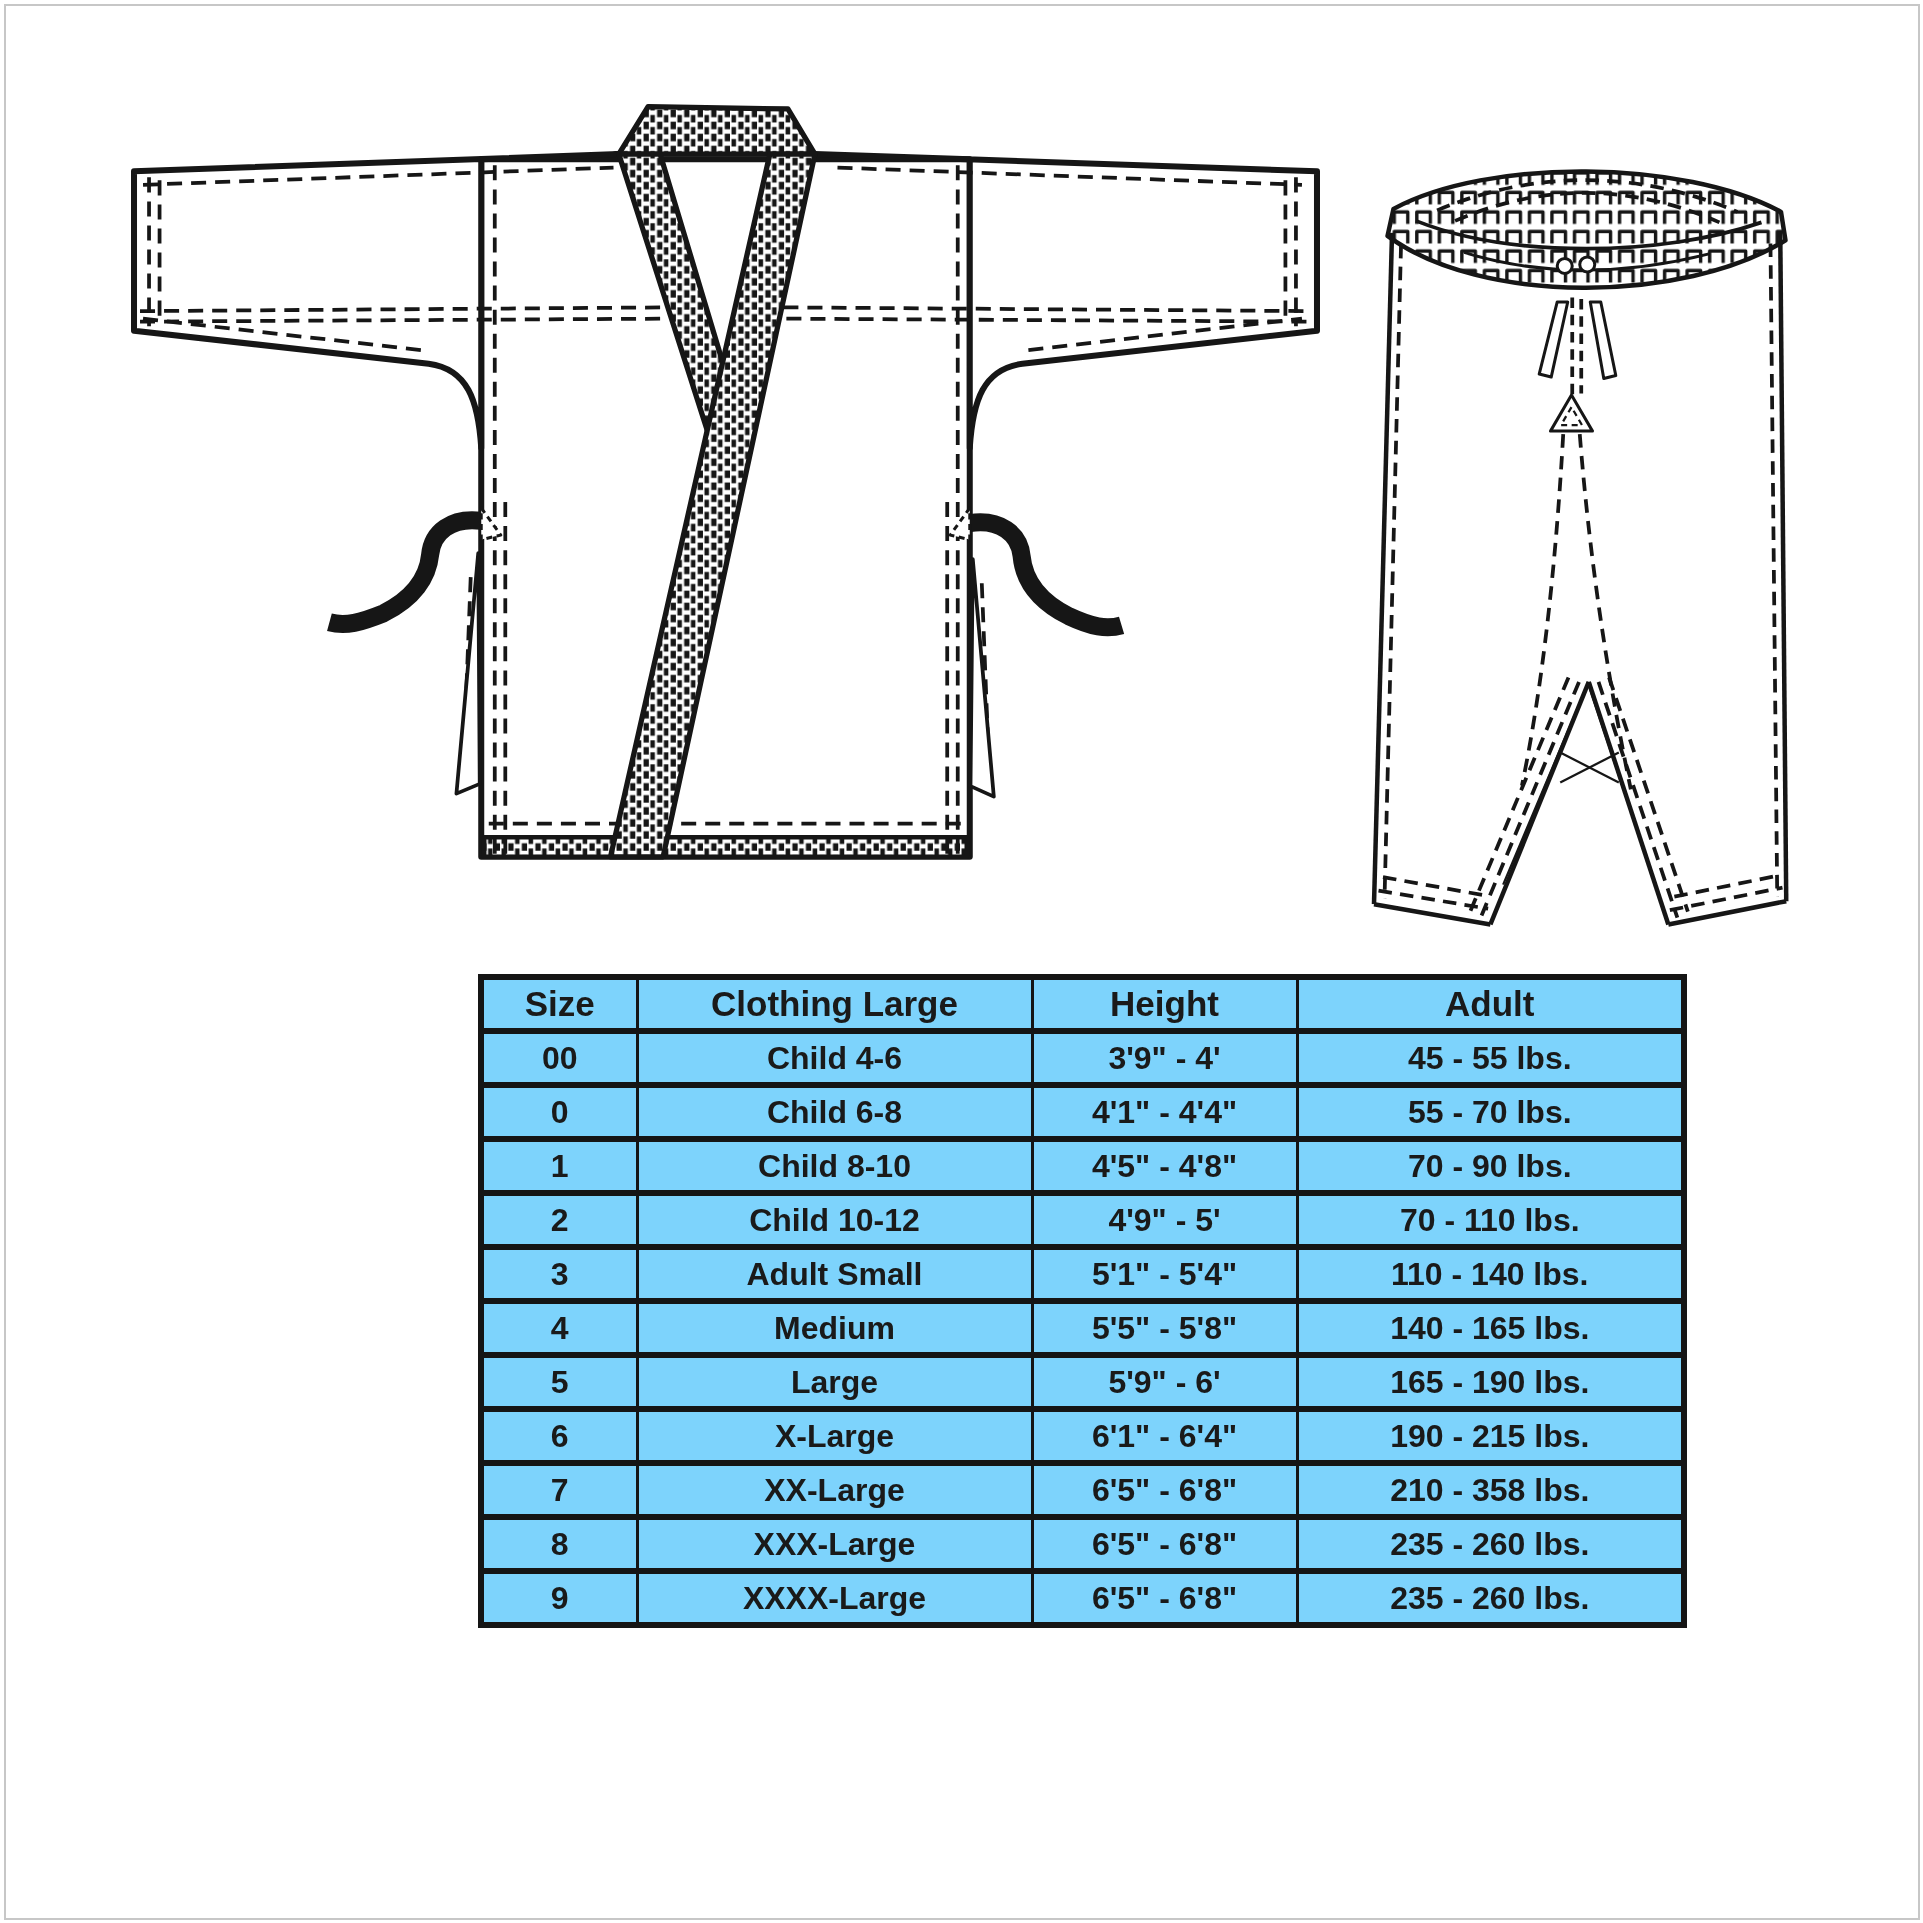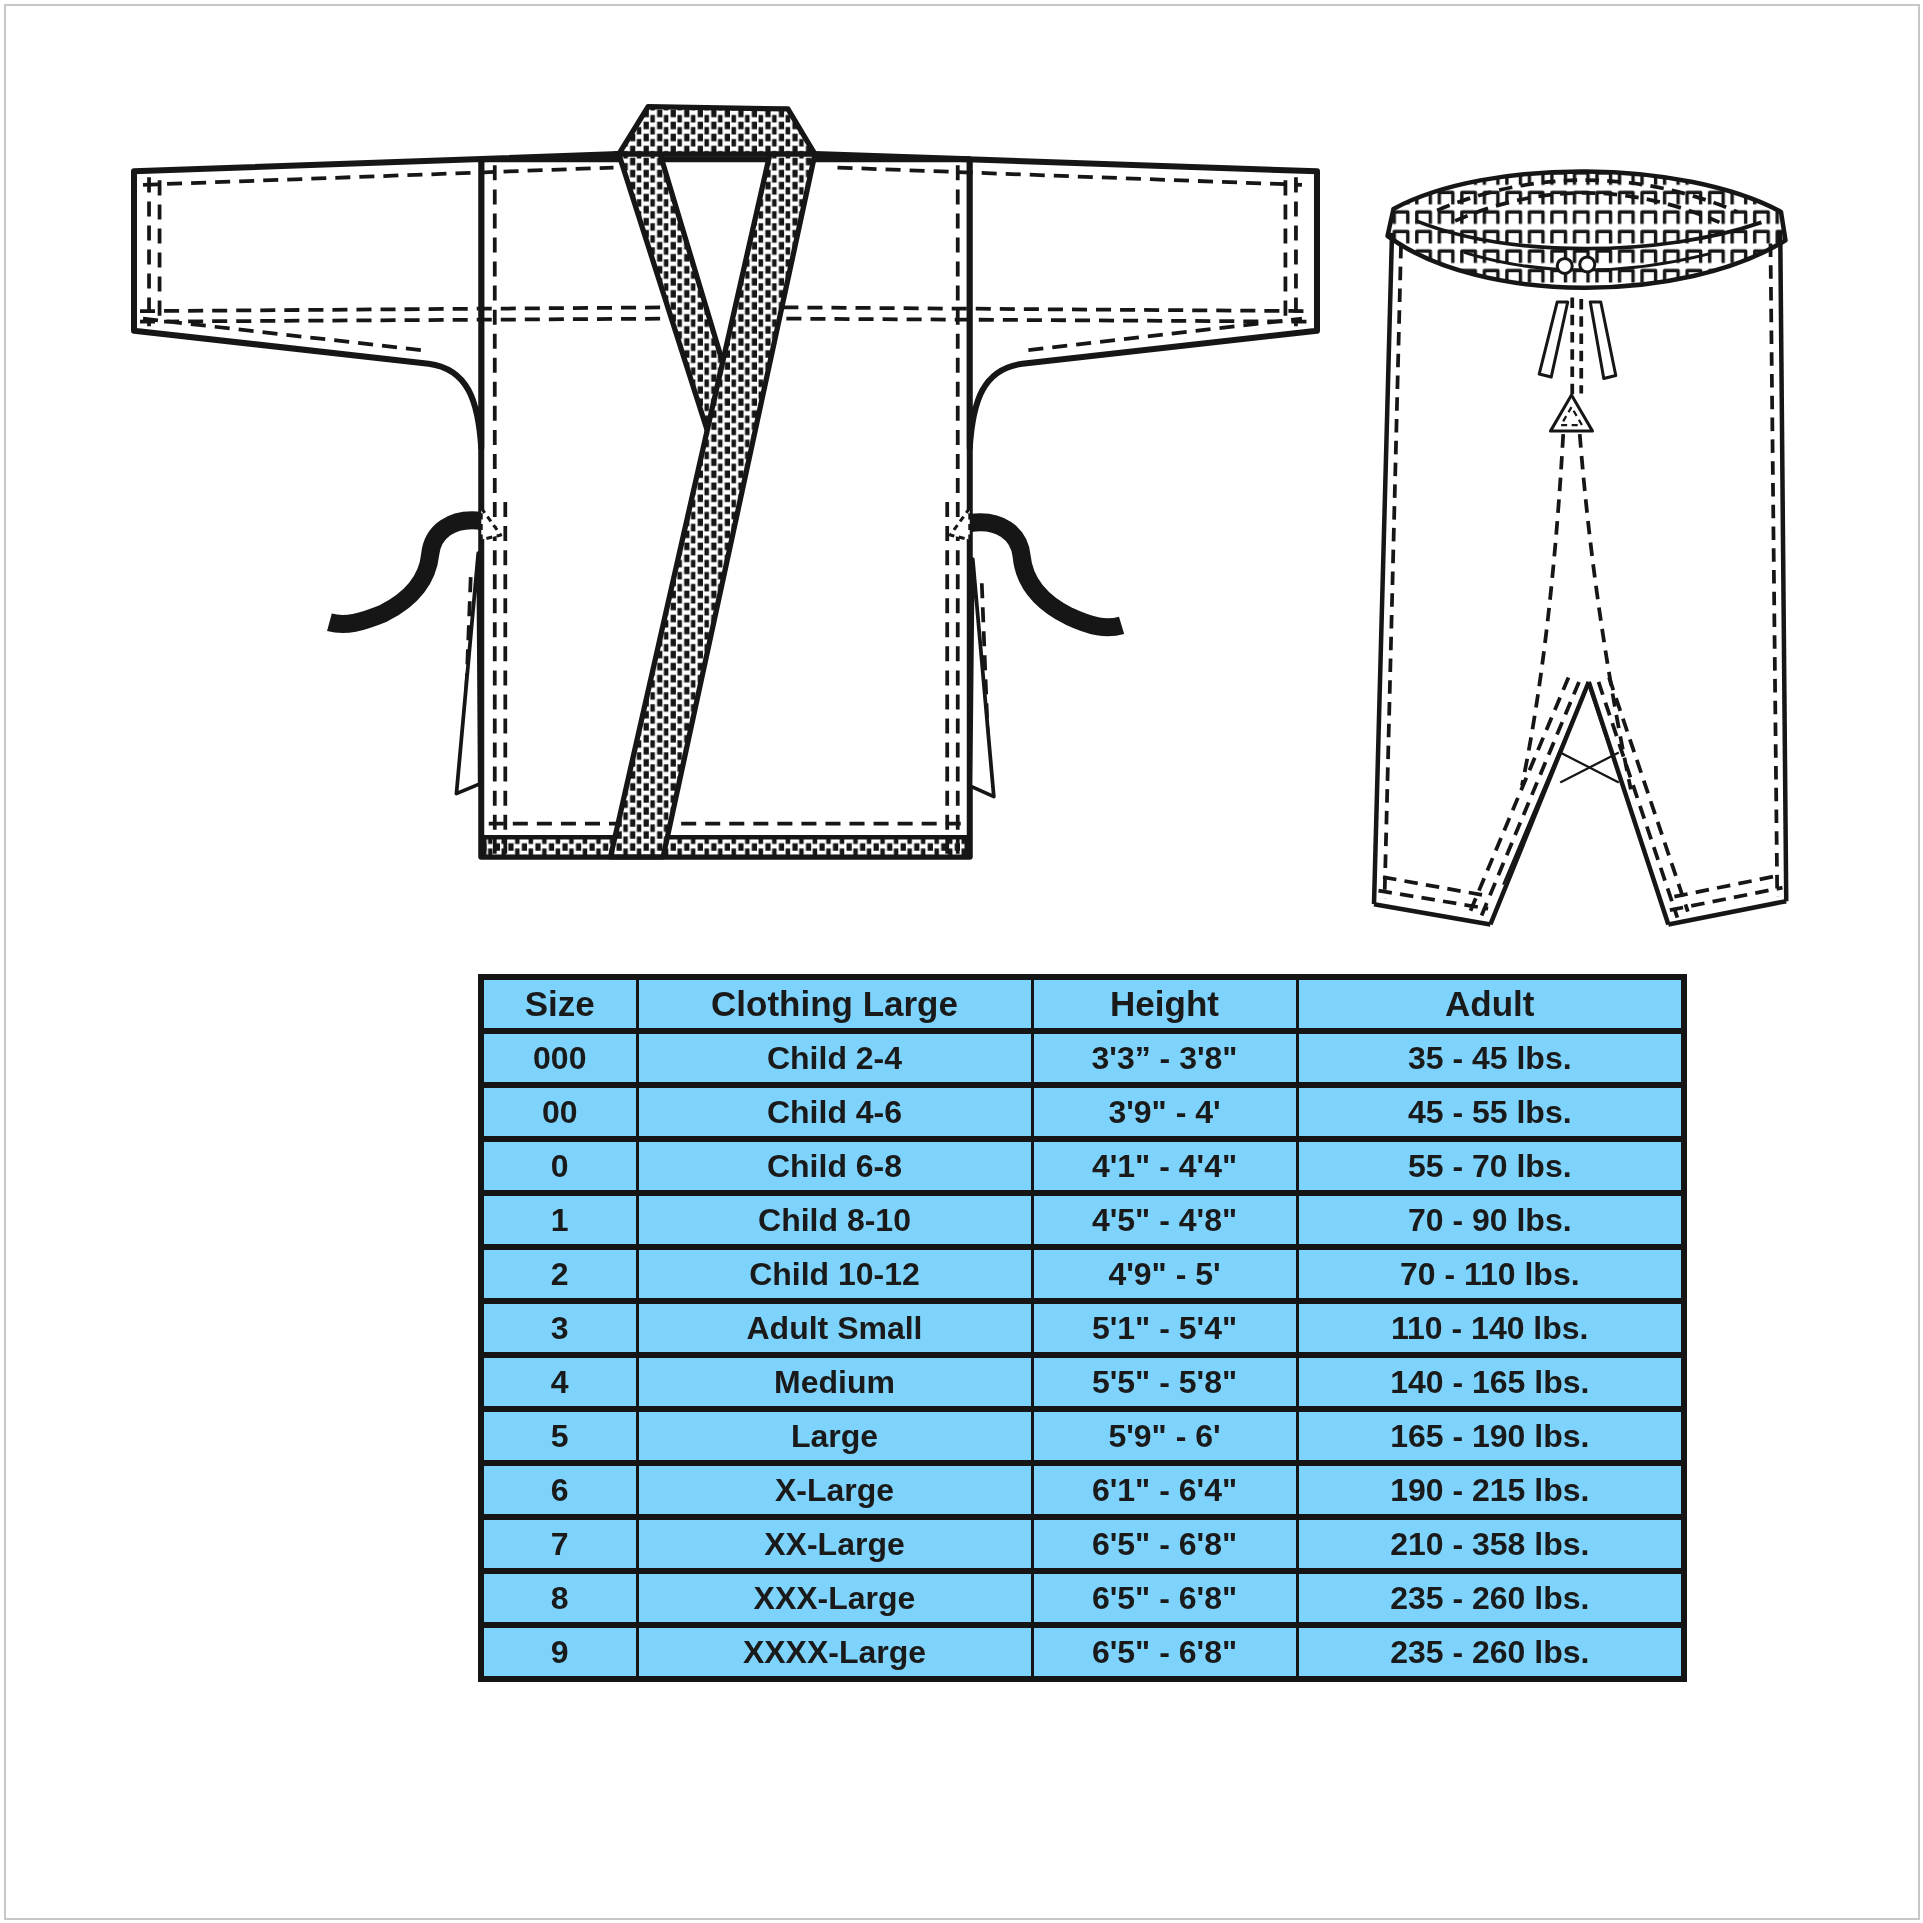--- a/index.html
+++ b/index.html
@@ -147,26 +147,20 @@
     <thead>
       <tr>
           <th>Size</th>
           <th>Clothing Large</th>
           <th>Height</th>
           <th>Adult</th>
         </tr>
     </thead>
     <tbody>
         <tr>
-          <td>000</td>
-          <td>Child 2-4</td>
-          <td>3'3” - 3'8"</td>
-          <td>35 - 45 lbs.</td>
-        </tr>
-        <tr>
           <td>00</td>
           <td>Child 4-6</td>
           <td>3'9" - 4'</td>
           <td>45 - 55 lbs.</td>
         </tr>
         <tr>
           <td>0</td>
           <td>Child 6-8</td>
           <td>4'1" - 4'4"</td>
           <td>55 - 70 lbs.</td>

